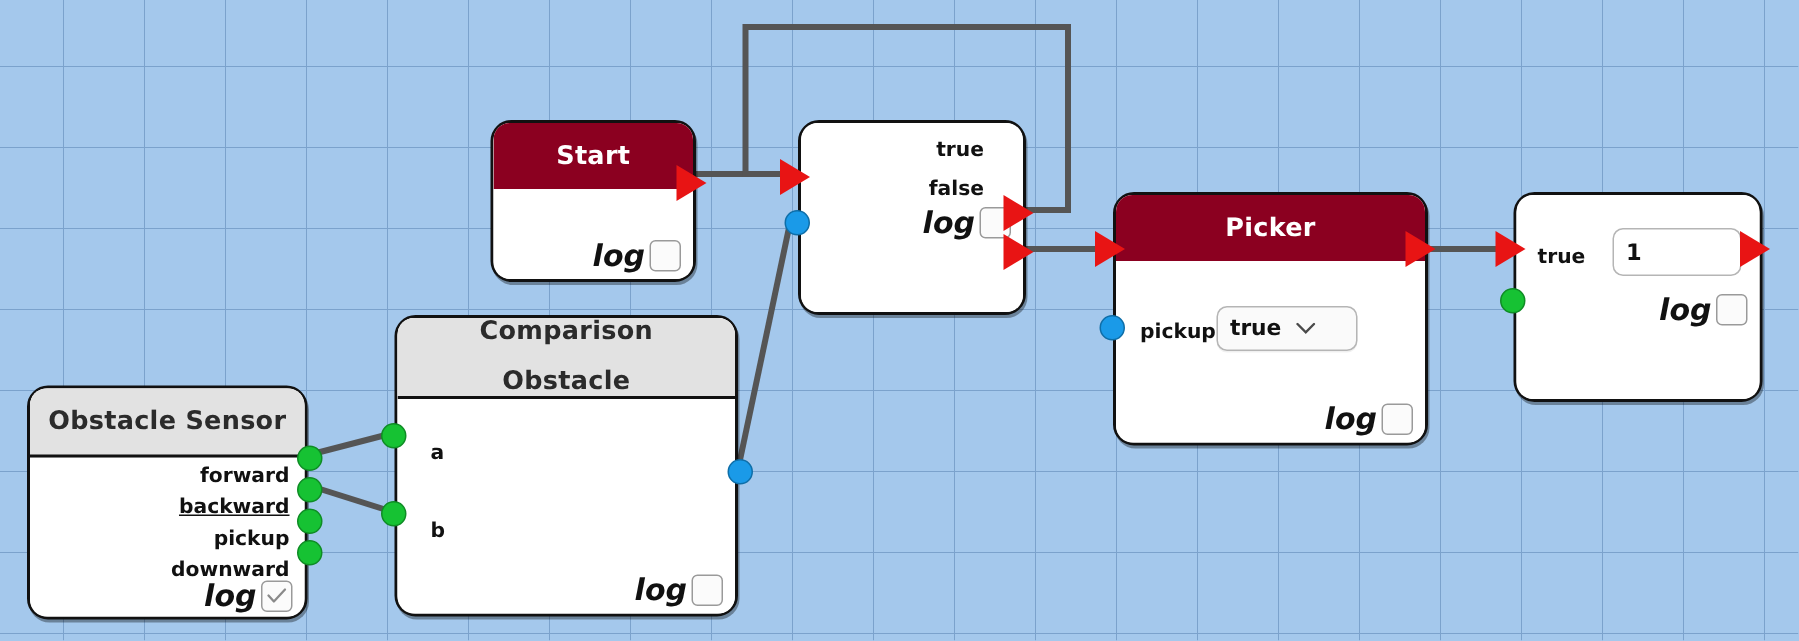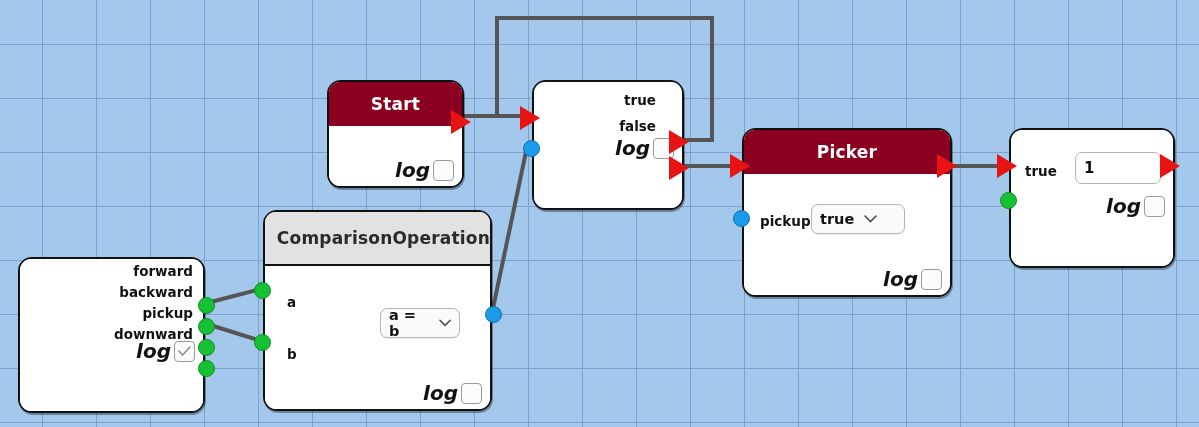--- a/index.html
+++ b/index.html
@@ -33,21 +33,21 @@
   }
   .hdr{
     position:relative;
     height:44px;
     display:flex;align-items:center;justify-content:center;
     font-weight:bold;
     letter-spacing:.2px;
   }
   .hdr.action{background:#8b0020;color:#fff;font-size:17px;}
   .hdr.plain{background:#e2e2e2;color:#2b2b2b;font-size:17px;border-bottom:2px solid #111;}
-  .hdr.plain.two{height:52px;line-height:19px;text-align:center;flex-direction:row;justify-content:flex-end;}
+  .hdr.plain.two{height:52px;line-height:19px;text-align:center;flex-direction:column;justify-content:space-between;}
   .hdr.plain.two span{display:block;}
 
   .body{position:relative;height:calc(100% - 42px);}
   .body.two{height:calc(100% - 52px);}
 
   .rowlabel{
     position:absolute;font-size:13.5px;font-weight:bold;color:#111;white-space:nowrap;
   }
   .rowlabel.right{text-align:right;}
 
@@ -179,23 +179,26 @@
         </div>
       </div>
     </div>
     <span class="arrow" style="left:-14px;top:24px;"></span>
     <span class="arrow" style="left:149px;top:24px;"></span>
     <span class="port green" style="left:-11px;top:62px;"></span>
   </div>
 
   <div class="node" style="left:18px;top:257px;width:187px;height:156px;">
     <div class="node-inner">
+      <div class="hdr plain">
+        <span>Obstacle Sensor</span>
+      </div>
       <div class="body">
         <div class="rowlabel right" style="right:10px;top:4px;">forward</div>
-        <div class="rowlabel right" style="right:10px;top:25px;">backward</div>
+        <div class="rowlabel right" style="right:10px;top:25px;text-decoration:underline;">backward</div>
         <div class="rowlabel right" style="right:10px;top:46px;">pickup</div>
         <div class="rowlabel right" style="right:10px;top:67px;">downward</div>
         <div class="logrow">
           <span class="lbl">log</span>
           <span class="chk">
             <svg width="13" height="11" viewBox="0 0 13 11">
               <path d="M1 5 L4.6 9 L12 1" stroke="#8a8a8a" stroke-width="1.5" fill="none" stroke-linecap="round" stroke-linejoin="round"></path>
             </svg>
           </span>
         </div>
@@ -204,31 +207,25 @@
     <span class="port green" style="left:178px;top:38px;"></span>
     <span class="port green" style="left:178px;top:59px;"></span>
     <span class="port green" style="left:178px;top:80px;"></span>
     <span class="port green" style="left:178px;top:101px;"></span>
   </div>
 
   <div class="node" style="left:263px;top:210px;width:229px;height:201px;">
     <div class="node-inner">
       <div class="hdr plain two">
         <span>Comparison</span>
-        <span>Operation</span>
+        <span>Obstacle</span>
       </div>
       <div class="body two">
         <div class="rowlabel" style="left:22px;top:28px;">a</div>
         <div class="rowlabel" style="left:22px;top:80px;">b</div>
-        <div class="select" style="left:115px;top:42px;width:62px;">
-          <span>a = b</span>
-          <svg class="chev" width="13" height="8" viewBox="0 0 13 8">
-            <path d="M1 1 L6.5 6.5 L12 1" stroke="#4a4a4a" stroke-width="1.6" fill="none" stroke-linecap="round"></path>
-          </svg>
-        </div>
         <div class="logrow">
           <span class="lbl">log</span>
           <span class="chk"></span>
         </div>
       </div>
     </div>
     <span class="port green" style="left:-11px;top:70px;"></span>
     <span class="port green" style="left:-11px;top:122px;"></span>
     <span class="port blue" style="left:220px;top:94px;"></span>
   </div>

